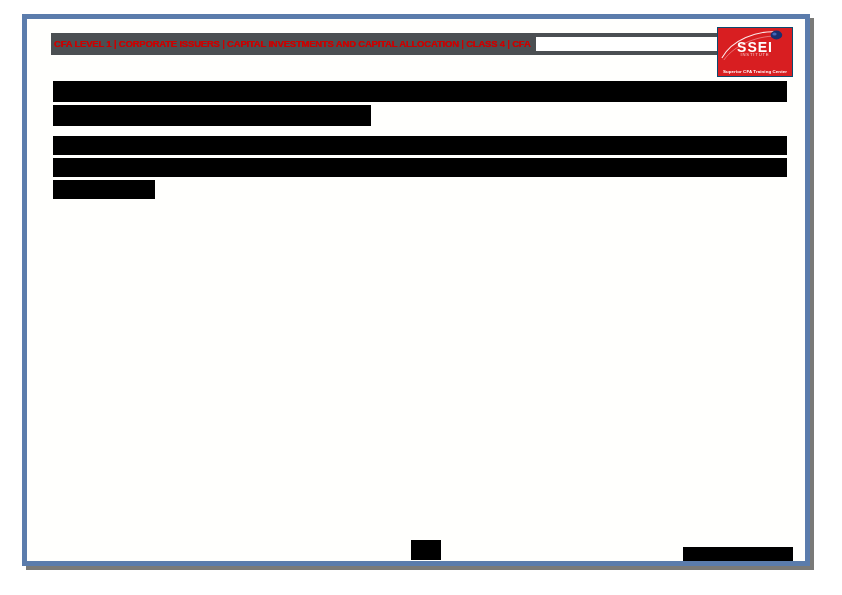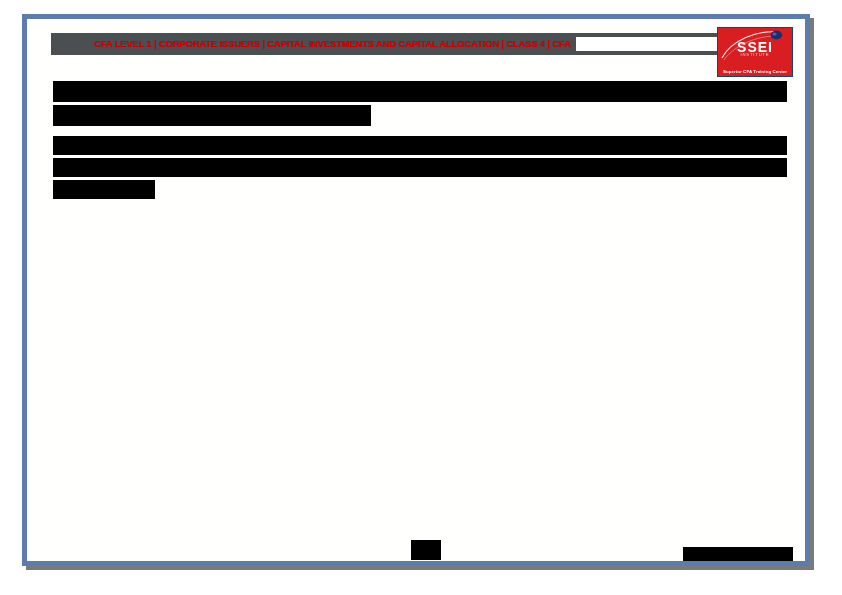--- a/index.html
+++ b/index.html
@@ -62,21 +62,20 @@
     overflow: hidden;
   }
 
   .breadcrumb {
     display: flex;
     align-items: center;
     height: 100%;
     background: #4b4f52;
     padding: 0 3px;
     white-space: nowrap;
-    margin-left: 40px;
   }
 
   .breadcrumb-text {
     color: #cc0000;
     font-weight: bold;
     font-size: 9.5px;
     letter-spacing: -0.2px;
     line-height: 22px;
     text-shadow: 0 0 0.5px #cc0000;
   }

